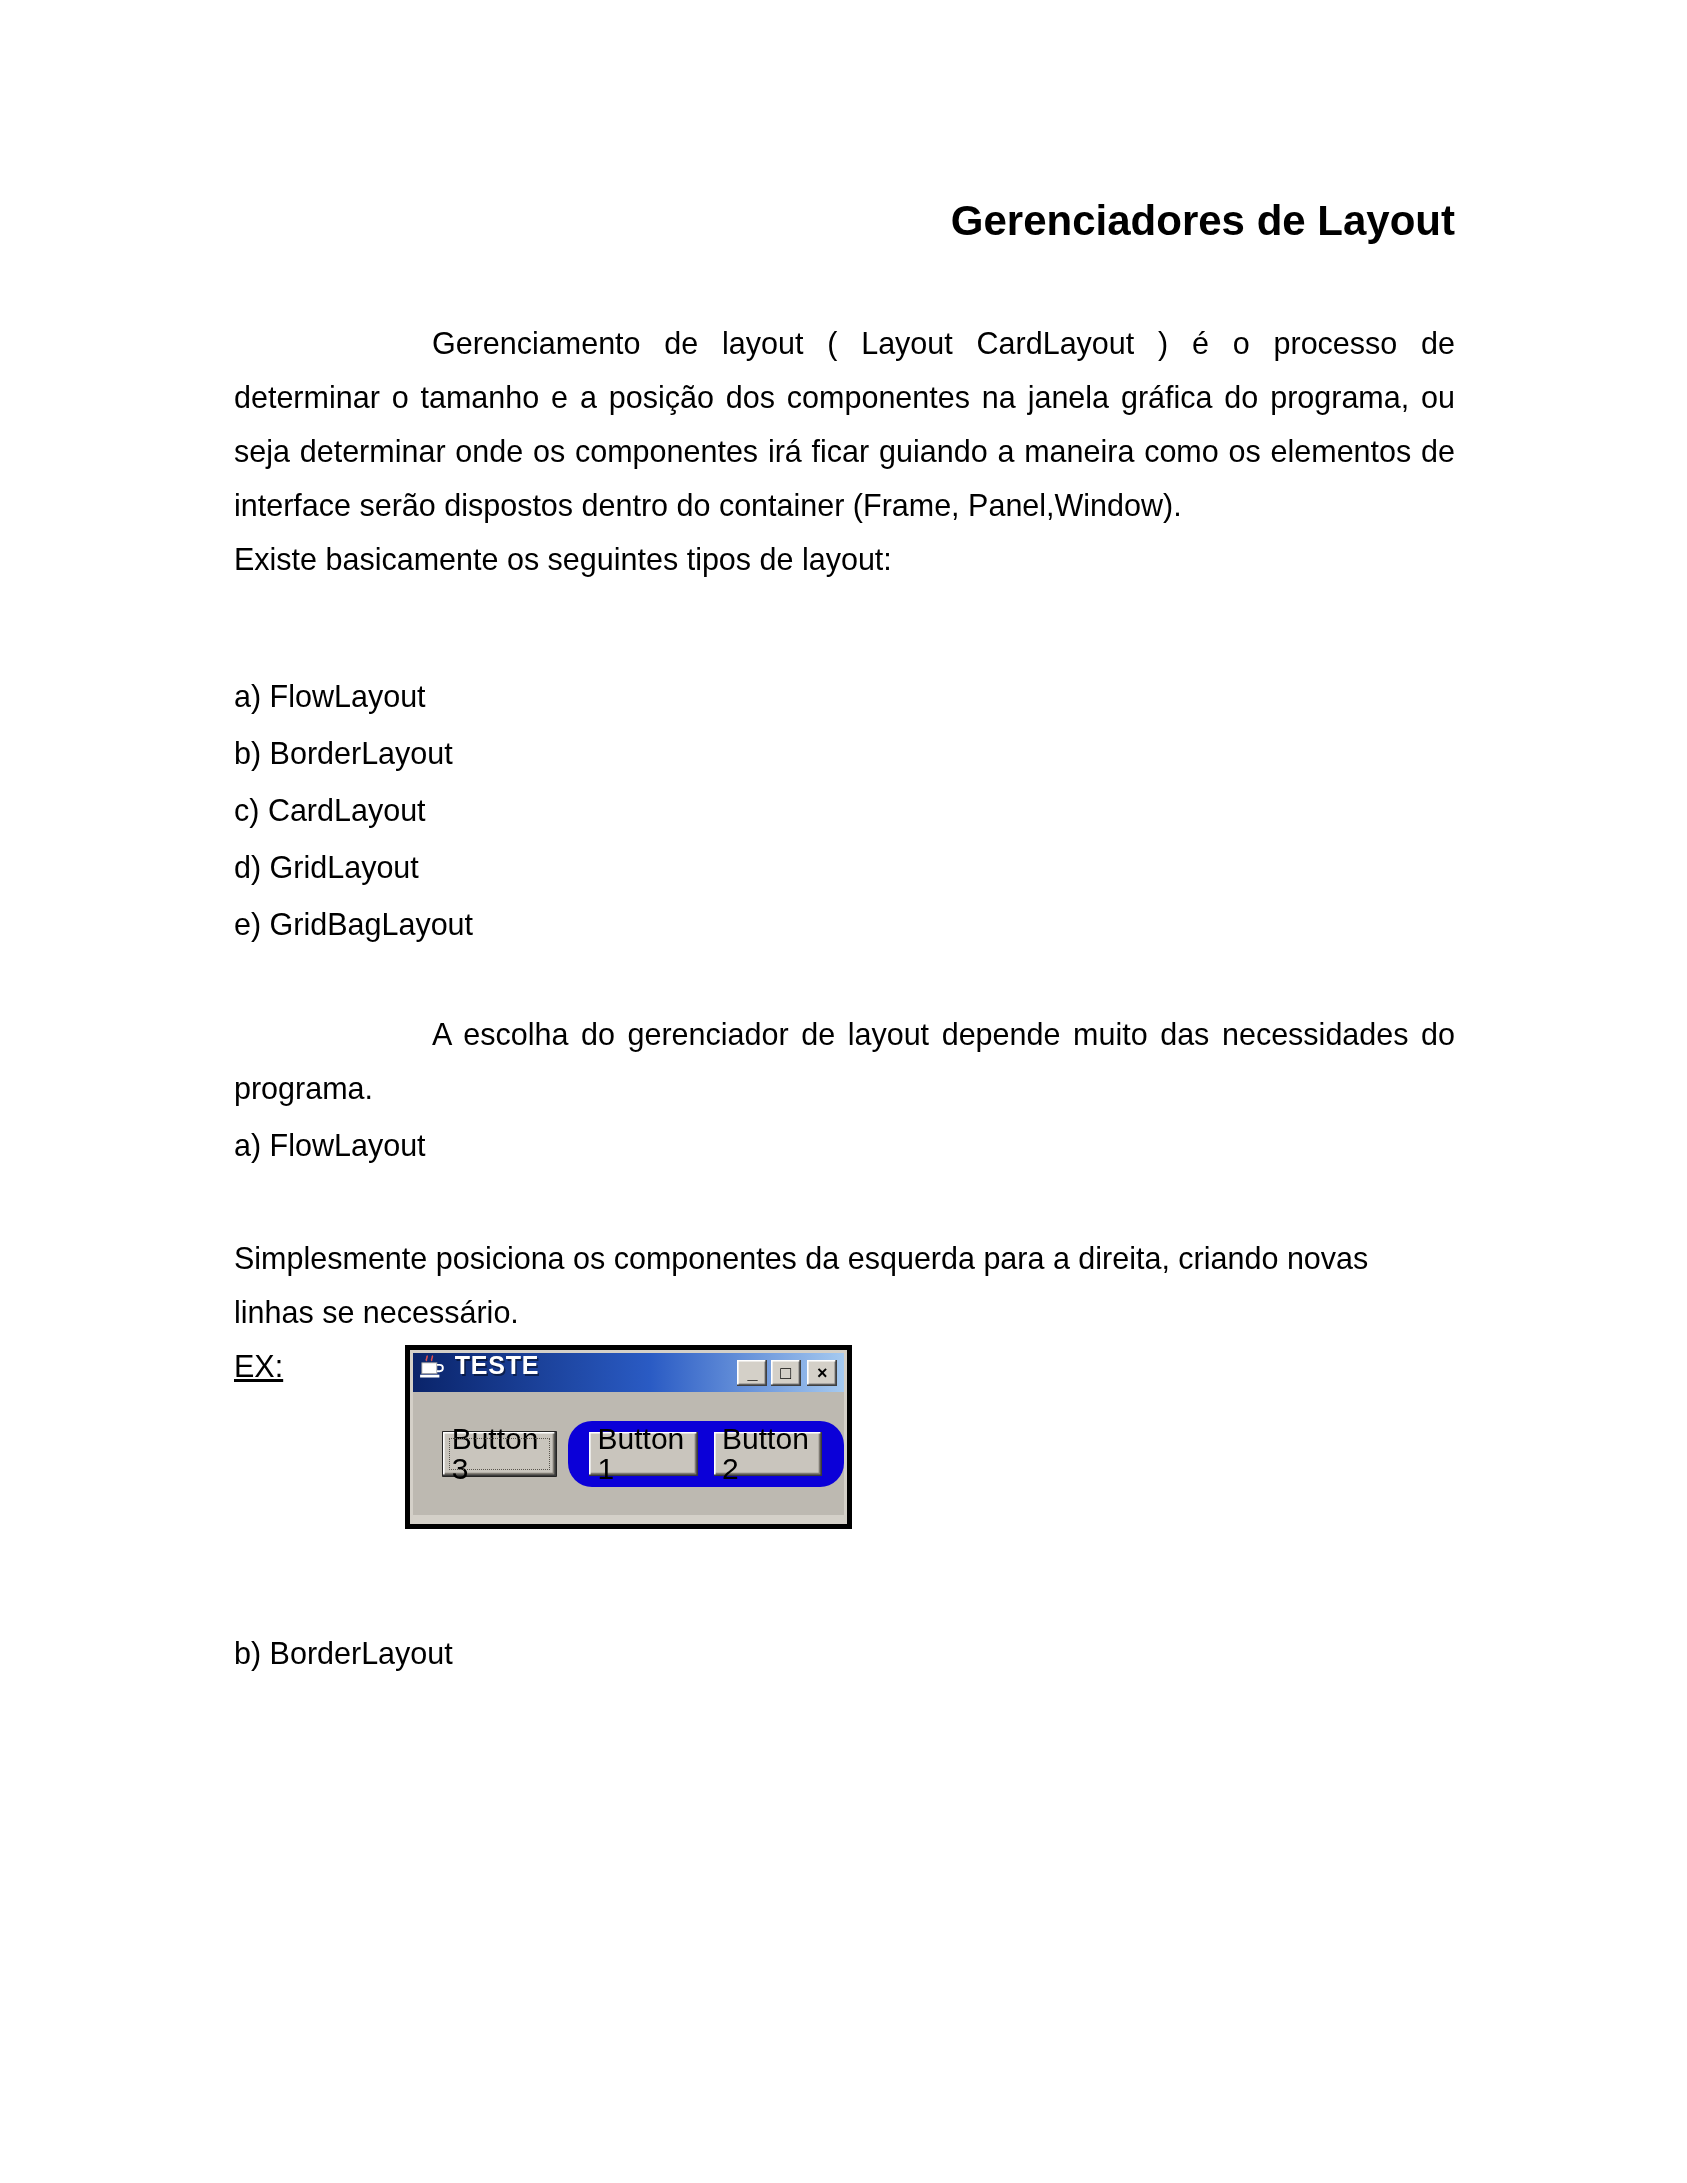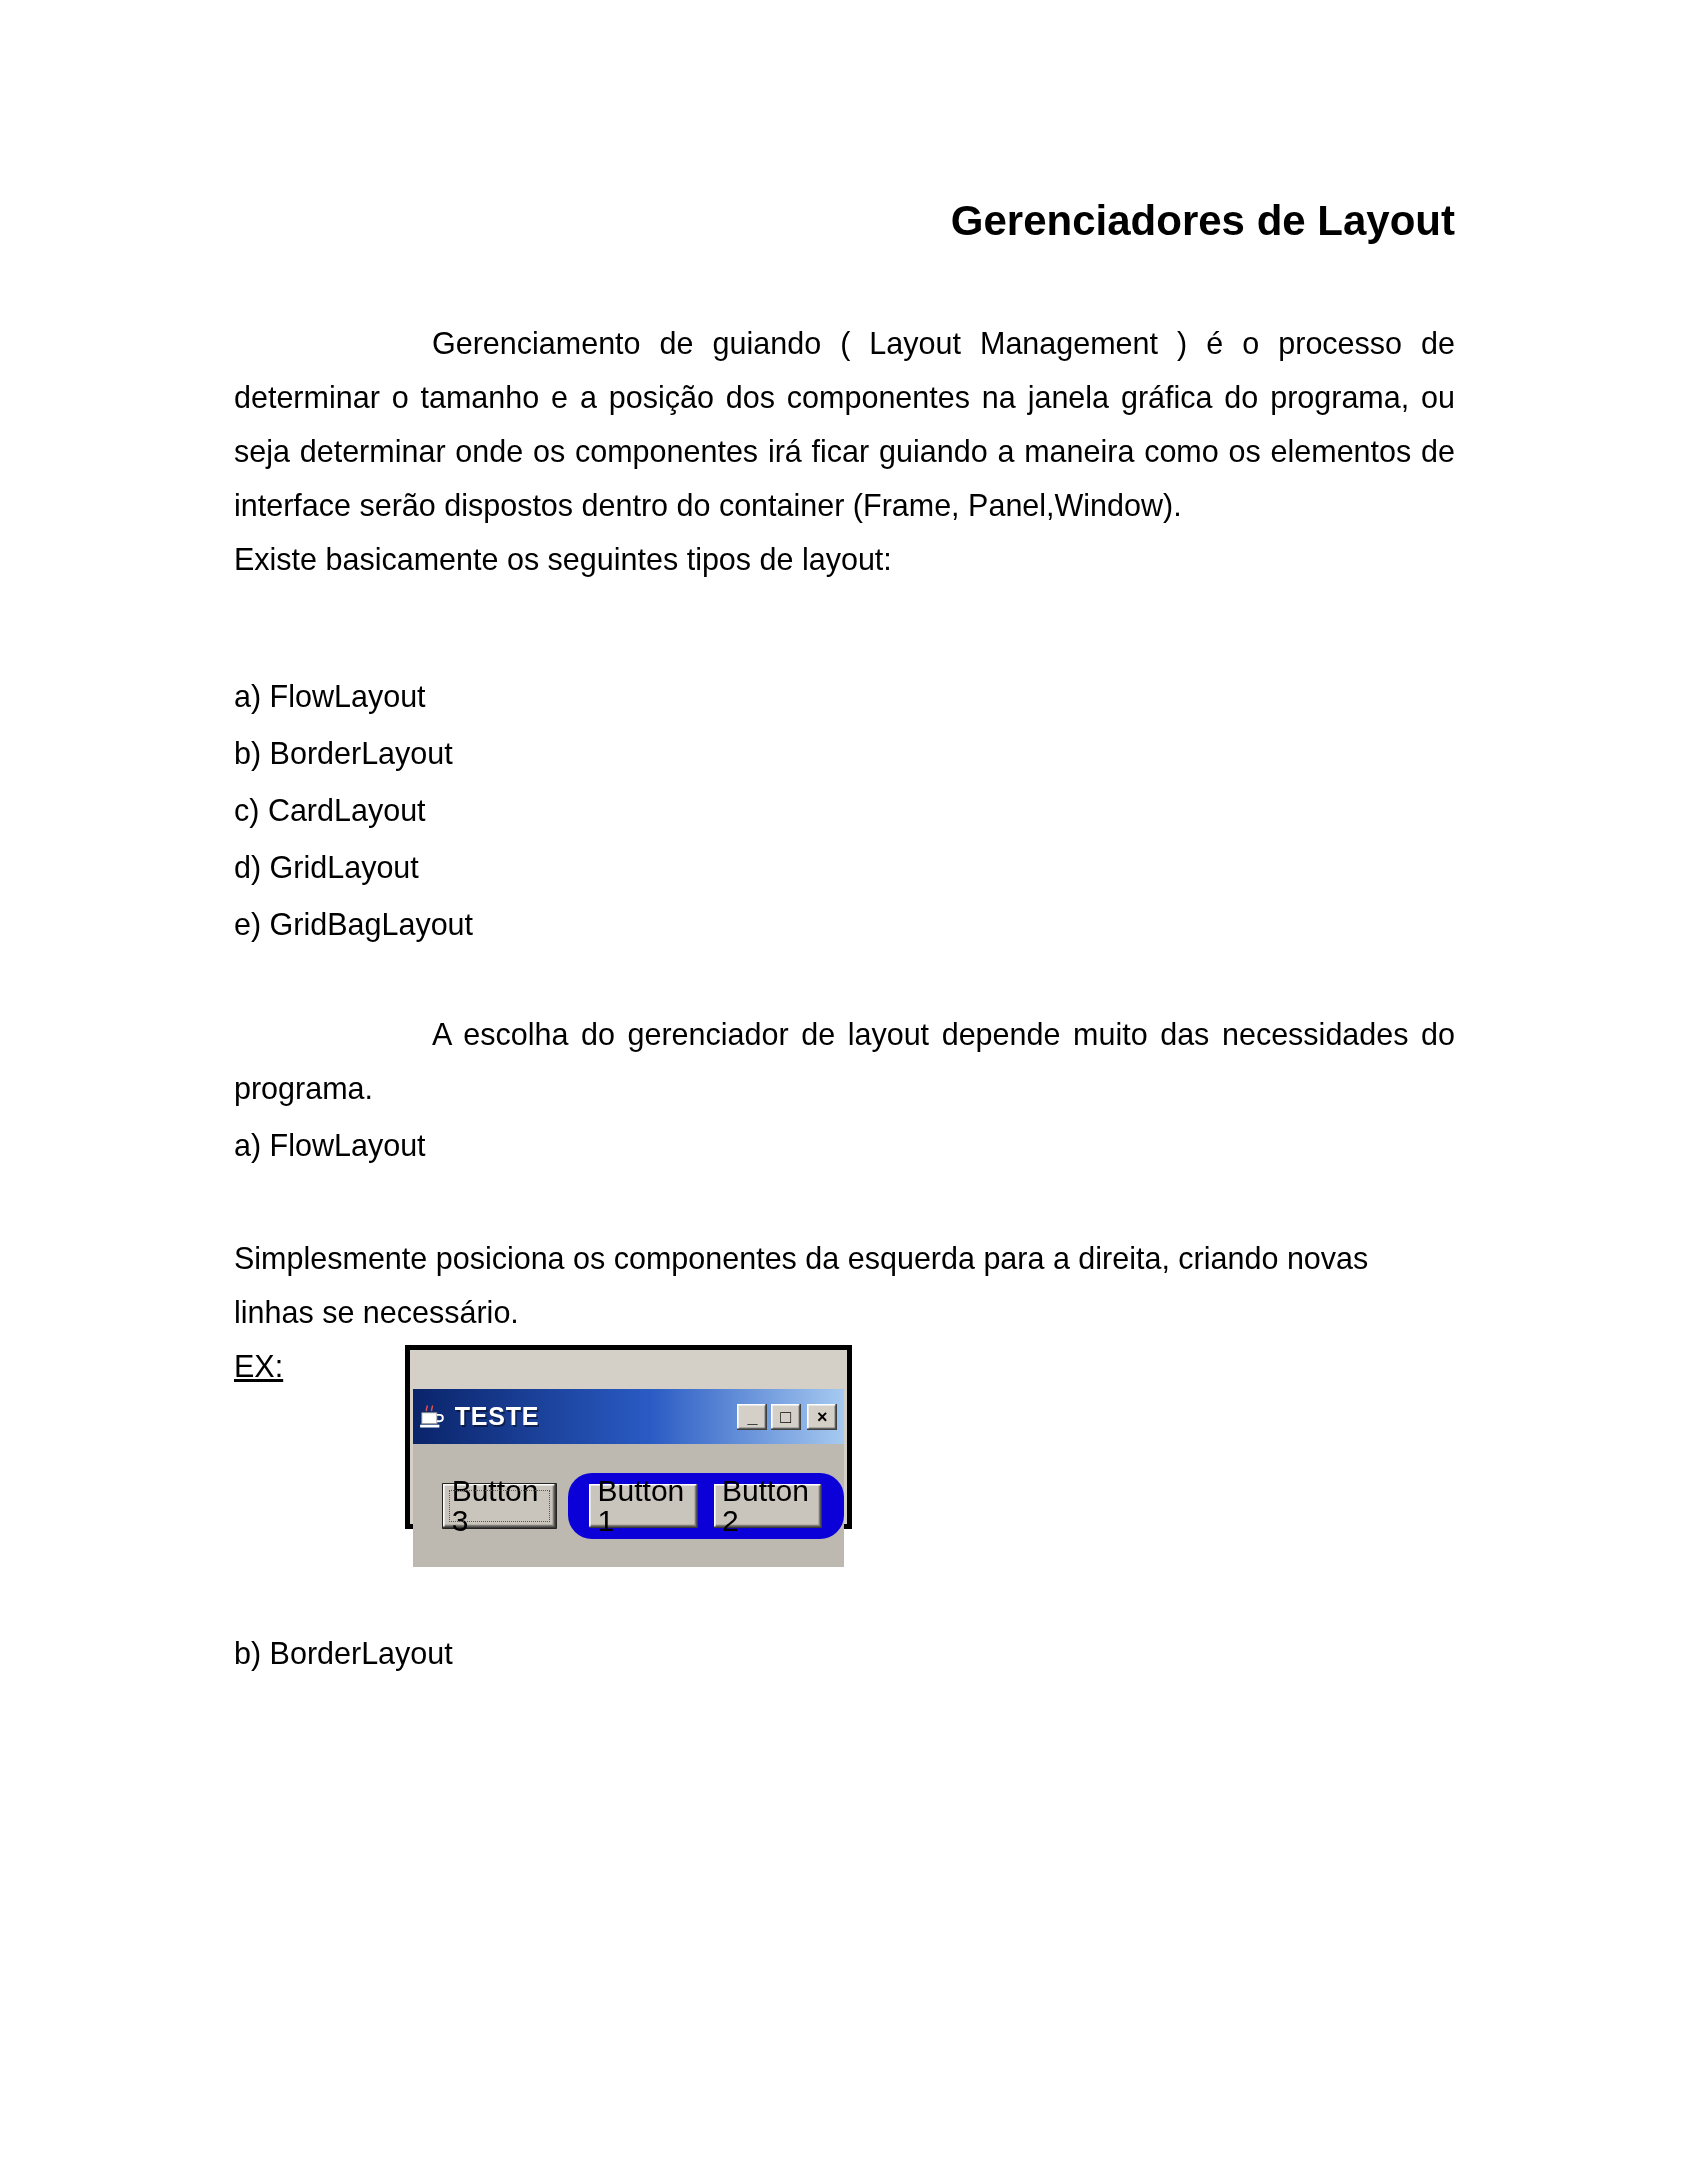--- a/index.html
+++ b/index.html
@@ -56,29 +56,27 @@
     flex: 0 0 auto;
     margin-left: 122px;
     margin-top: 6.6px;
     width: 447px;
     height: 184px;
     border: 5.8px solid #000000;
     background: #d4d0c8;
     padding: 3.3px;
   }
   .titlebar {
-    height: 55px;
+    height: 39px;
     background: linear-gradient(to right,
       var(--titlebar-gradient-start, #0a246a) 0%,
       #2a5bc4 55%,
       var(--titlebar-gradient-end, #a6caf0) 100%);
     display: flex;
-    align-items: center;
     padding: 0 6.6px 0 5px;
-    margin-top: 36px;
   }
   .win-icon { width: 28px; height: 28px; display: inline-flex; margin-right: 8.2px; }
   .win-title {
     flex: 1;
     color: #ffffff;
     font-weight: bold;
     font-size: 25px;
     line-height: 25px;
     letter-spacing: 0.8px;
     text-shadow: 1.6px 1.6px 0 rgba(0,0,0,0.45);
@@ -139,21 +137,21 @@
     text-indent: 97px;
   }
 </style>
 </head>
 <body>
 
 <div class="page">
 
   <h1 class="doc-title">Gerenciadores de Layout</h1>
 
-  <p class="p-intro">Gerenciamento de guiando ( Layout Management ) é o processo de determinar o tamanho e a posição dos componentes na janela gráfica do programa, ou seja determinar onde os componentes irá ficar guiando a maneira como os elementos de interface serão dispostos dentro do container (Frame, Panel,Window).</p>
+  <p class="p-intro">Gerenciamento de layout ( Layout CardLayout ) é o processo de determinar o tamanho e a posição dos componentes na janela gráfica do programa, ou seja determinar onde os componentes irá ficar guiando a maneira como os elementos de interface serão dispostos dentro do container (Frame, Panel,Window).</p>
 
   <p class="p-existe">Existe basicamente os seguintes tipos de layout:</p>
 
   <div class="layout-list">
     <p>a) FlowLayout</p>
     <p>b) BorderLayout</p>
     <p>c) CardLayout</p>
     <p>d) GridLayout</p>
     <p>e) GridBagLayout</p>
   </div>

